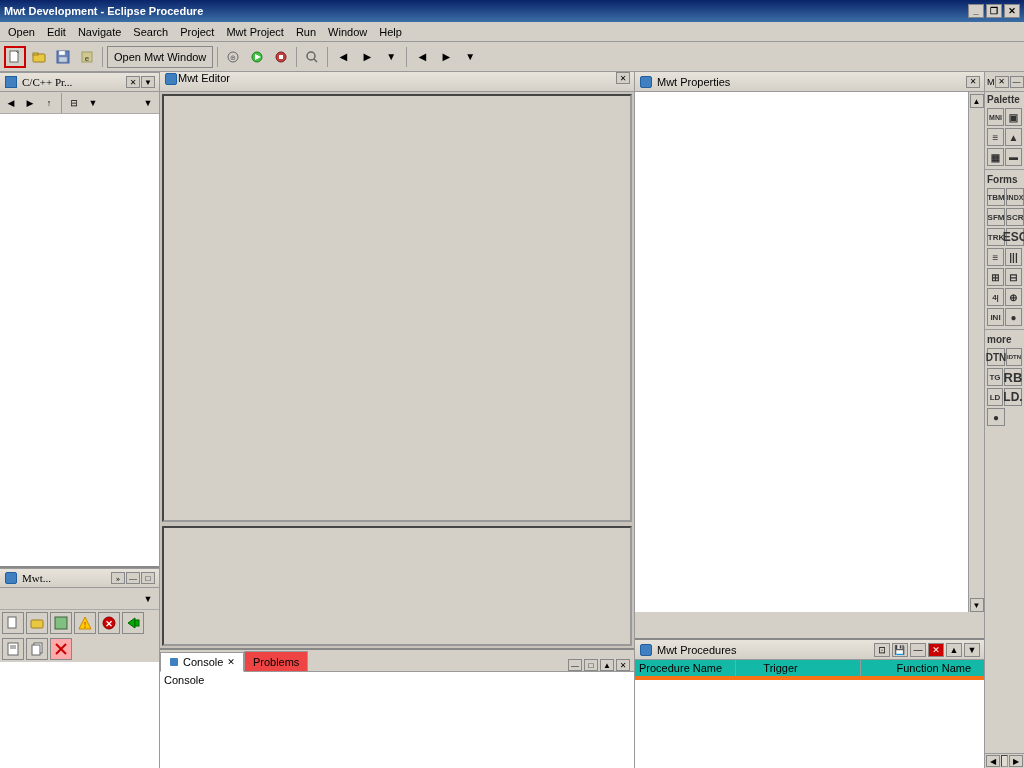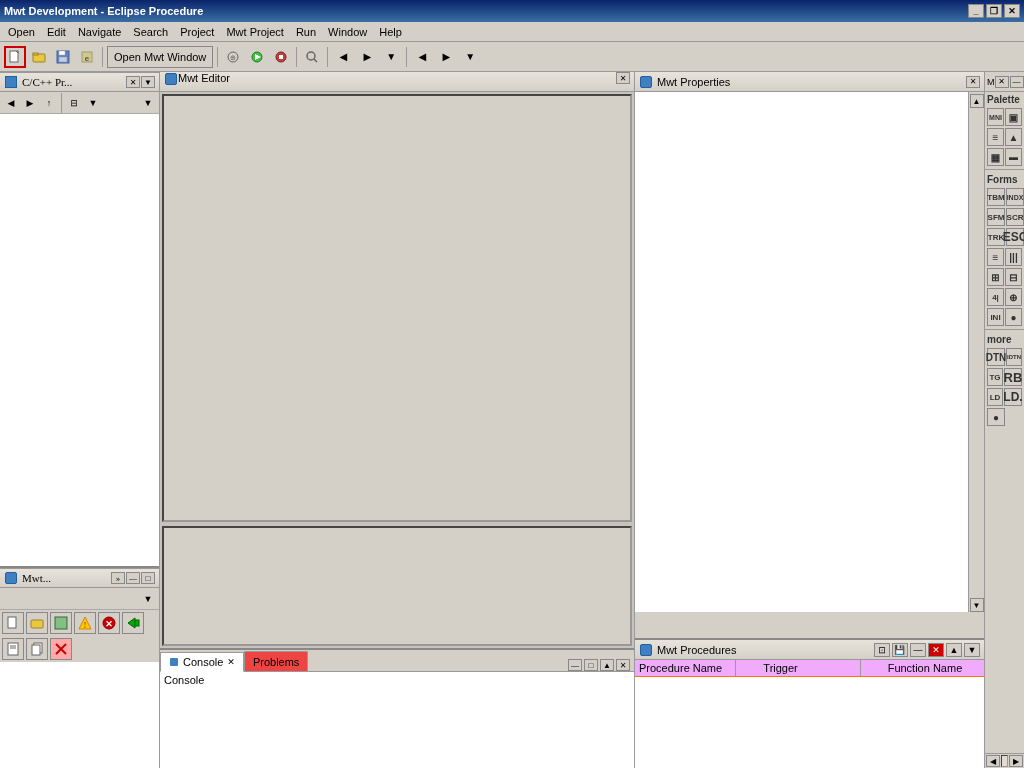--- a/index.html
+++ b/index.html
@@ -305,31 +305,31 @@
       cursor: pointer;
     }
     .proc-content {
       flex: 1;
       background: white;
       display: flex;
       flex-direction: column;
     }
     .proc-columns {
       display: flex;
-      border-bottom: 1px solid #f97316;
-      background: #f0abfc;
+      border-bottom: 4px solid #f97316;
+      background: #14b8a6;
       gap: 23px;
     }
     .proc-col {
       padding: 2px 4px;
       font-size: 11px;
       border-right: 1px solid #999;
       flex: 1;
     }
-    .proc-col:last-child { border-right: none; }
+    .proc-col:last-child { border-right: none; text-align: center; }
     .proc-rows { flex: 1; background: white; }
 
     
     #tools-panel {
       width: 40px;
       border-left: 1px solid #999;
       display: flex;
       flex-direction: column;
       background: #d4d0c8;
       overflow-y: auto;

